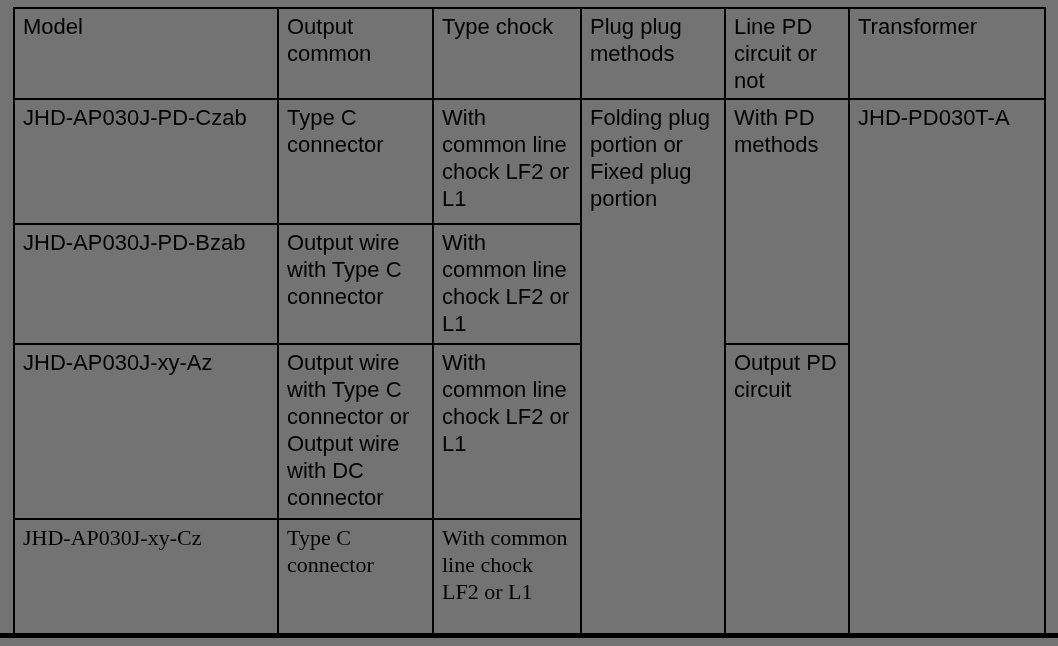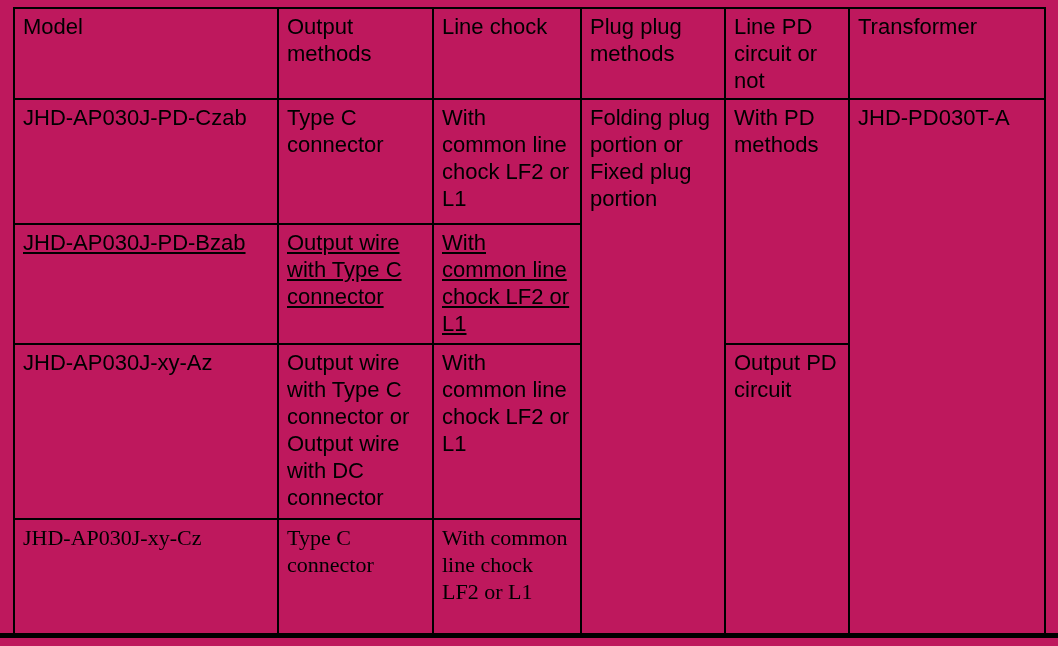--- a/index.html
+++ b/index.html
@@ -5,21 +5,21 @@
   html, body {
     margin: 0;
     padding: 0;
     background: #ffffff;
     font-family: "Liberation Sans", "DejaVu Sans", sans-serif;
   }
   .sheet {
     position: relative;
     width: 1058px;
     height: 646px;
-    background: #be185d;
+    background: #737373;
     overflow: hidden;
   }
   table.spec {
     position: absolute;
     left: 13px;
     top: 7px;
     width: 1031px;
     border-collapse: collapse;
     table-layout: fixed;
   }
@@ -30,21 +30,21 @@
     text-align: left;
     font-weight: 400;
     font-size: 22px;
     line-height: 27px;
     color: #000000;
     padding: 4px 6px 4px 8px;
     overflow: hidden;
   }
   tr.r-header { height: 91px; }
   tr.r-1 { height: 125px; }
-  tr.r-2 { height: 120px; text-decoration: underline; }
+  tr.r-2 { height: 120px; }
   tr.r-3 { height: 175px; margin-top: 24px; }
   tr.r-4 { height: 118px; font-family: Liberation Serif, serif; }
   .bottom-rule {
     position: absolute;
     left: 0;
     top: 633px;
     width: 1058px;
     height: 5px;
     background: #000000;
   }
@@ -58,22 +58,22 @@
       <col style="width:264px">
       <col style="width:155px">
       <col style="width:148px">
       <col style="width:144px">
       <col style="width:124px">
       <col style="width:196px">
     </colgroup>
     <tbody>
       <tr class="r-header">
         <th>Model</th>
-        <th>Output methods</th>
-        <th>Line chock</th>
+        <th>Output common</th>
+        <th>Type chock</th>
         <th>Plug plug methods</th>
         <th>Line PD circuit or not</th>
         <th>Transformer</th>
       </tr>
       <tr class="r-1">
         <td>JHD-AP030J-PD-Czab</td>
         <td>Type C connector</td>
         <td>With common line chock LF2 or L1</td>
         <td rowspan="4">Folding plug portion or Fixed plug portion</td>
         <td rowspan="2">With PD methods</td>

